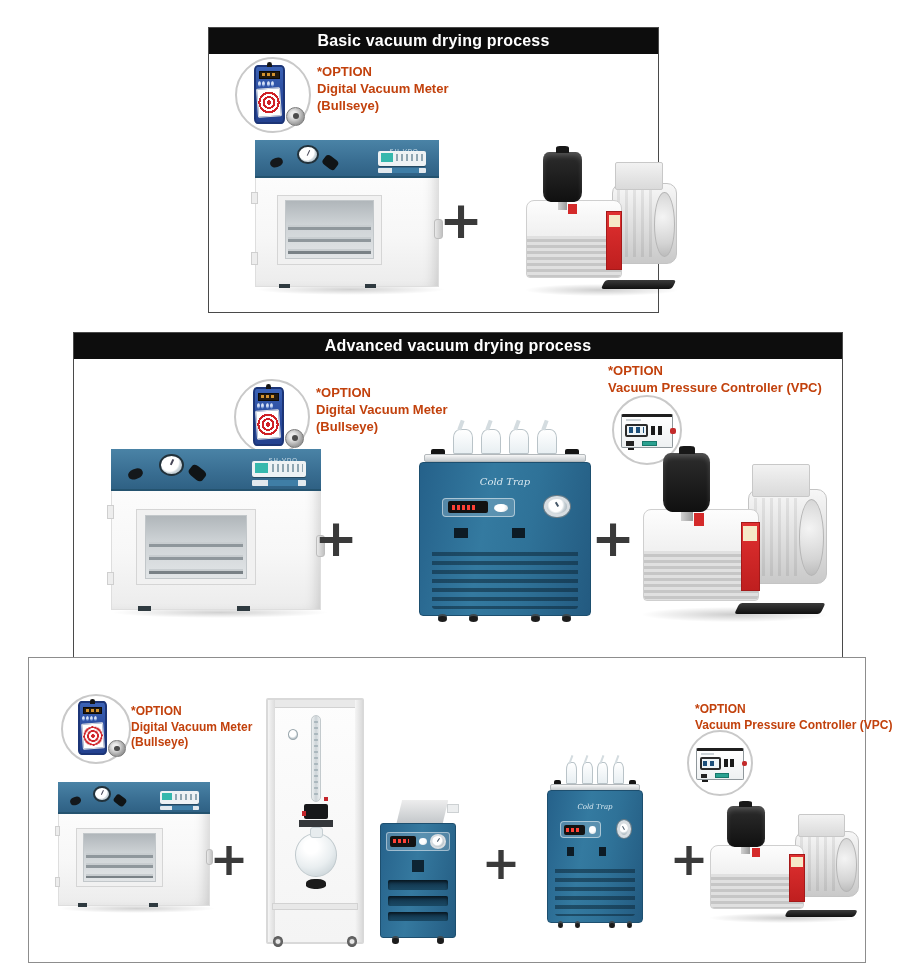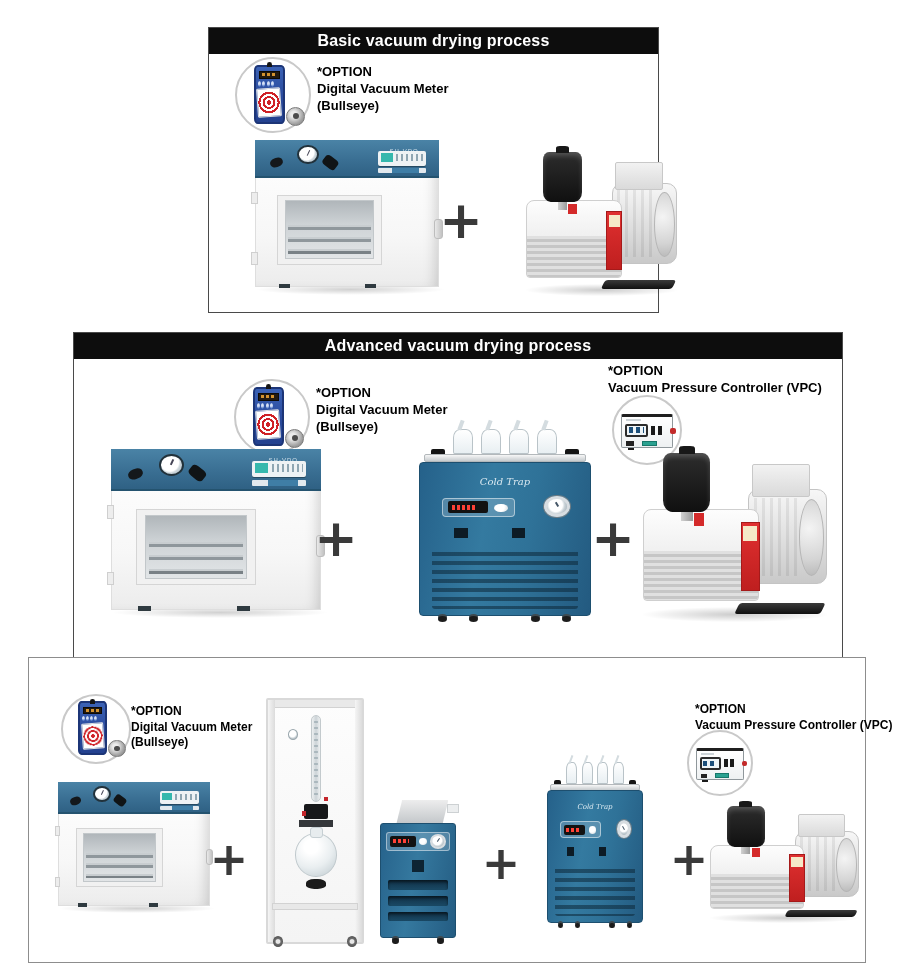--- a/index.html
+++ b/index.html
@@ -10,21 +10,21 @@
   .panel.gray { border-color:#8d8d8d; }
   .panel-title { position:absolute; left:0; top:0; right:0; height:26px; background:#0d0d0d; color:#fff;
                  display:flex; align-items:center; justify-content:center; font-size:16px; font-weight:600; letter-spacing:.2px; }
 
   
   .plus { position:absolute; width:56px; height:56px; display:flex; align-items:center; justify-content:center;
           color:#3a3a3a; font-family:"DejaVu Sans", sans-serif; font-weight:bold; font-size:52px; line-height:1; }
   .plus.f44 { font-size:46px; }
 
   
-  .opt-text { position:absolute; color:#000000; font-weight:700; font-size:13px; line-height:1.3; white-space:nowrap; }
+  .opt-text { position:absolute; color:#c2410c; font-weight:700; font-size:13px; line-height:1.3; white-space:nowrap; }
   .opt-text.s12 { font-size:12px; }
 
   
   .optc { position:absolute; border-radius:50%; background:#fff; border:2px solid #c9c9c9; }
 
   
   .bl-dev { position:absolute; left:23%; top:8%; width:44%; height:82%; border-radius:12%/9%;
             background:linear-gradient(180deg,#3b62b5,#2a4a9d 55%,#23418f); border:2px solid #1c3577; }
   .bl-dev::before { content:""; position:absolute; left:40%; top:-9%; width:20%; height:10%; background:#151515; border-radius:45% 45% 0 0; }
   .bl-scr { position:absolute; left:11%; top:7%; right:11%; height:15%; background:#221a10; border:1px solid #0d0a06; }

